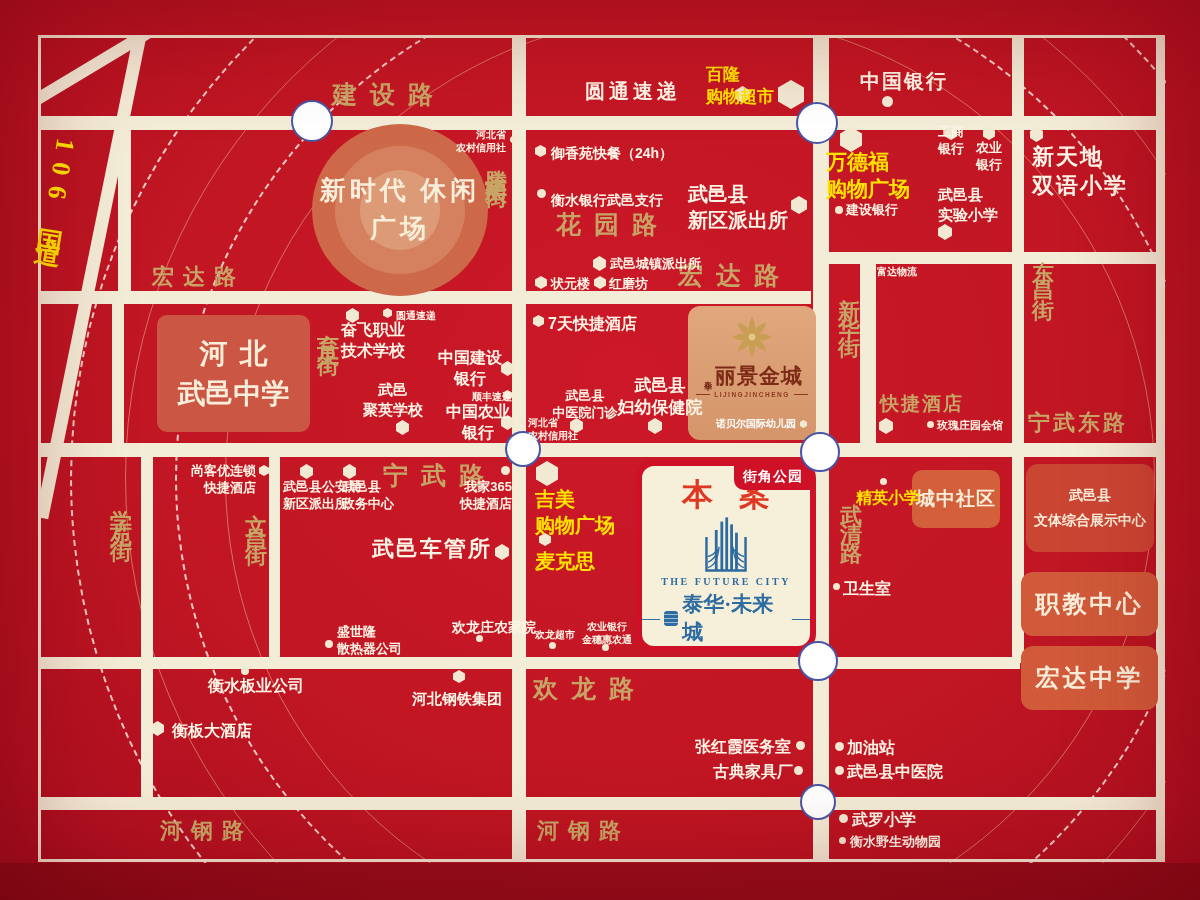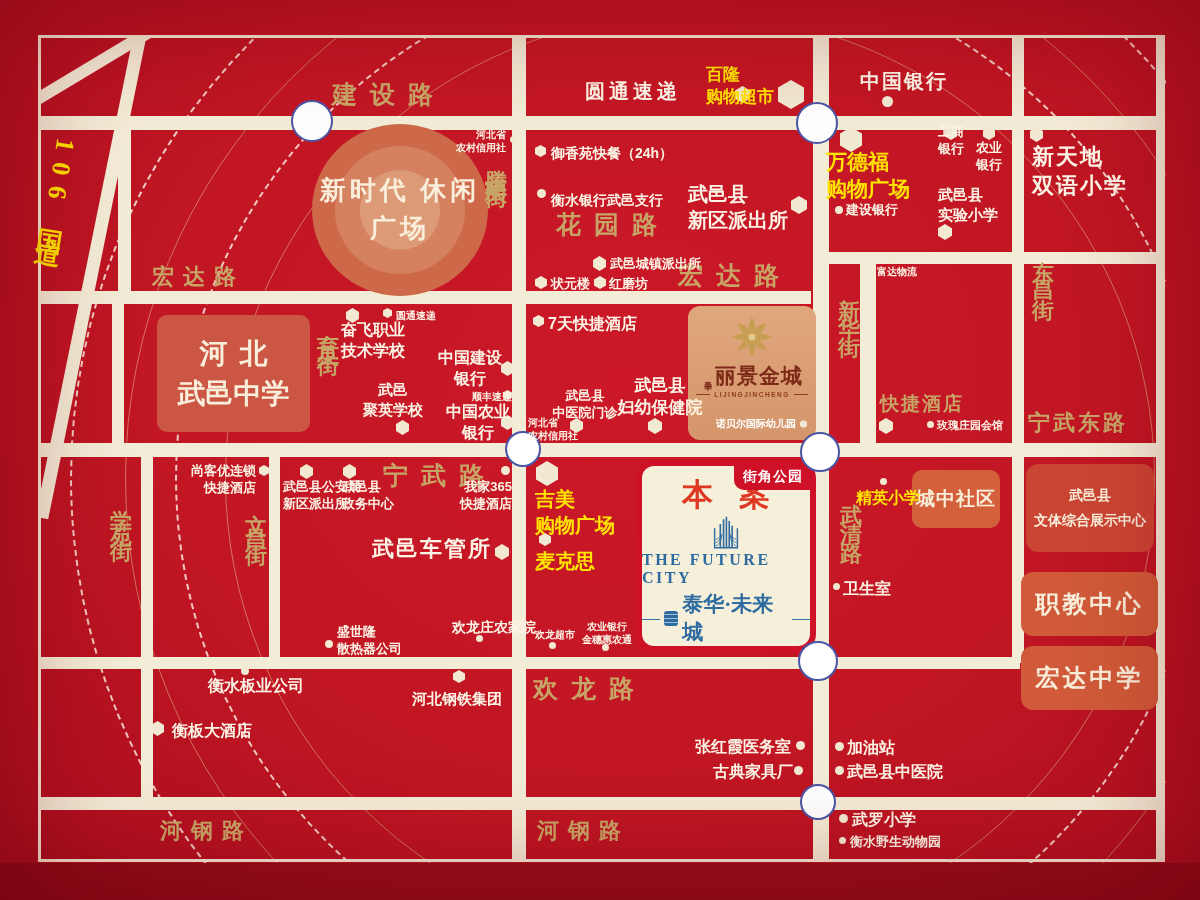--- a/index.html
+++ b/index.html
@@ -60,21 +60,21 @@
   .lj-brand{writing-mode:vertical-rl;font-family:"Liberation Serif","DejaVu Serif",serif;font-size:8px;font-weight:700;color:#7d2a18;letter-spacing:1px;}
   .lj-name{font-family:"Liberation Serif","DejaVu Serif",serif;font-weight:900;font-size:21px;color:#7d2a18;letter-spacing:1px;}
   .lj-latin{display:flex;align-items:center;gap:4px;margin-top:1px;color:#8d3a20;font-size:6.5px;font-weight:700;letter-spacing:1.5px;}
   .lj-line{width:14px;height:1px;background:#8d3a20;}
   .lj-kind{position:absolute;right:9px;bottom:9px;display:flex;align-items:center;gap:4px;font-size:10px;font-weight:700;color:#ffffff;}
   .lj-kdot{width:7px;height:8px;background:#f2e9d3;clip-path:polygon(50% 0,100% 26%,100% 74%,50% 100%,0 74%,0 26%);}
   .project-card{left:636px;top:460px;width:180px;height:192px;background:#f6efd9;border:6px solid #ce1126;border-radius:18px;justify-content:flex-start;}
   .pc-tag{position:absolute;top:-2px;right:-2px;background:#ce1126;color:#ffffff;font-size:14px;font-weight:700;padding:4px 9px;border-radius:0 10px 0 10px;letter-spacing:1px;}
   .pc-site{margin-top:8px;font-family:"Liberation Serif","DejaVu Serif",serif;font-weight:900;font-size:31px;color:#df3822;letter-spacing:26px;margin-right:-26px;}
   .pc-logo{width:92px;height:74px;margin-top:0px;}
-  .pc-eng{font-family:"Liberation Serif","DejaVu Serif",serif;font-weight:700;font-size:16px;color:#2d6ba1;letter-spacing:2.5px;}
+  .pc-eng{font-family:"Liberation Serif","DejaVu Serif",serif;font-weight:700;font-size:10px;color:#2d6ba1;letter-spacing:2.5px;}
   .pc-name{display:flex;align-items:center;gap:4px;margin-top:3px;color:#2d6ba1;font-family:"Liberation Serif","DejaVu Serif",serif;font-weight:900;font-size:21px;}
   .pc-name .dash{font-weight:400;font-size:18px;}
   .seal{width:15px;height:15px;background:#2d6ba1;border-radius:3px;
     background-image:repeating-linear-gradient(0deg,transparent 0 3px,rgba(255,255,255,.55) 3px 4px);}
   .community{left:912px;top:470px;width:88px;height:58px;background:#d3603a;border-radius:10px;font-family:"Liberation Serif","DejaVu Serif",serif;font-weight:700;font-size:19px;letter-spacing:1px;}
   .sports{left:1026px;top:464px;width:128px;height:88px;background:#cb4533;border-radius:12px;text-align:center;font-family:"Liberation Serif","DejaVu Serif",serif;font-weight:700;font-size:14px;line-height:1.8;}
   .voc{left:1021px;top:572px;width:137px;height:64px;background:#d05a39;border-radius:12px;font-weight:900;font-size:24px;letter-spacing:3px;}
   .hongda-mid{left:1021px;top:646px;width:137px;height:64px;background:#d05a39;border-radius:12px;font-weight:900;font-size:24px;letter-spacing:3px;}
   .bottom-dark{position:absolute;left:0;top:863px;width:1200px;height:37px;background:rgba(60,0,8,.28);z-index:3;}
   .vignette{position:absolute;inset:0;z-index:60;pointer-events:none;box-shadow:inset 0 0 110px 18px rgba(110,0,12,.38);}

